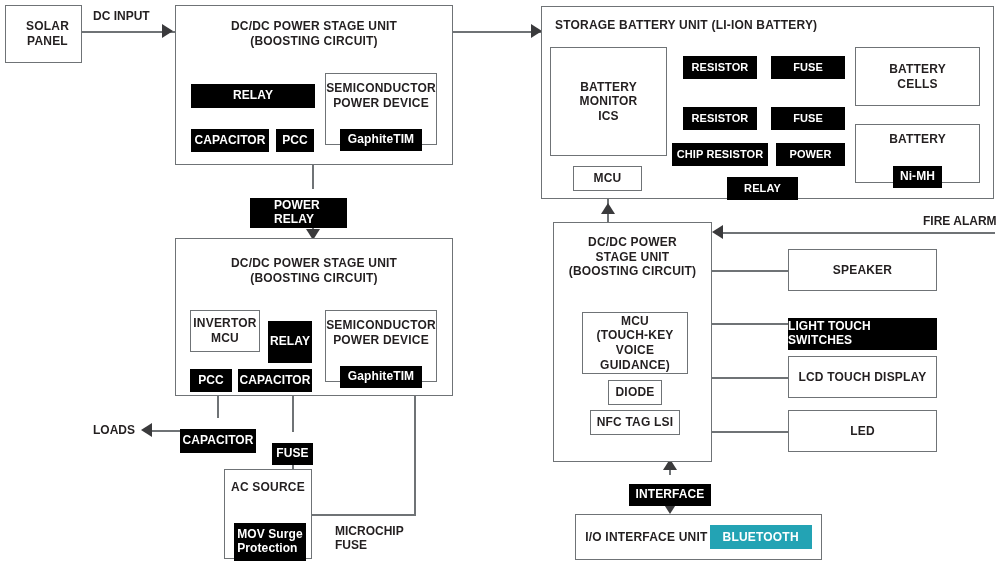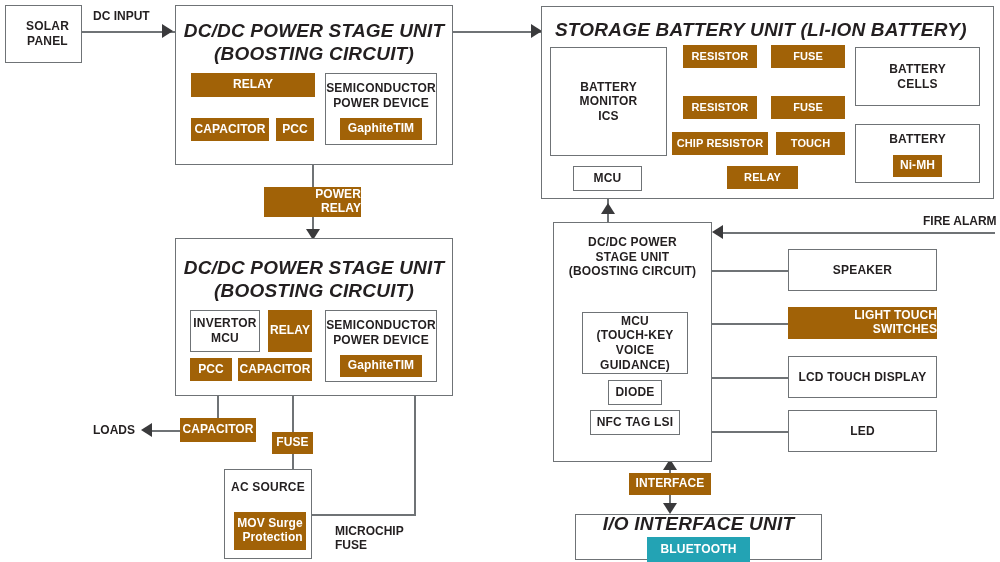--- a/index.html
+++ b/index.html
@@ -29,30 +29,31 @@
     justify-content: center;
     text-align: center;
     color: #231f20;
     font-weight: bold;
     letter-spacing: .2px;
     line-height: 1.22;
     z-index: 3;
   }
   .chip {
     position: absolute;
-    background: #a16207;
+    background: #000000;
     color: #ffffff;
     display: flex;
     align-items: center;
     justify-content: center;
-    text-align: right;
+    text-align: left;
     font-weight: bold;
     line-height: 1.15;
     letter-spacing: .1px;
     z-index: 4;
+    margin-top: 11px;
   }
   .lbl {
     position: absolute;
     color: #231f20;
     font-weight: bold;
     line-height: 1.2;
     white-space: pre-line;
     z-index: 5;
   }
   
@@ -75,21 +76,21 @@
     position: absolute;
     width: 0; height: 0;
     z-index: 2;
   }
   .arrow.right { border-top: 7px solid transparent; border-bottom: 7px solid transparent; border-left: 11px solid #3a3a3c; }
   .arrow.left  { border-top: 7px solid transparent; border-bottom: 7px solid transparent; border-right: 11px solid #3a3a3c; }
   .arrow.down  { border-left: 7px solid transparent; border-right: 7px solid transparent; border-top: 11px solid #3a3a3c; }
   .arrow.up    { border-left: 7px solid transparent; border-right: 7px solid transparent; border-bottom: 11px solid #3a3a3c; }
   .f11 { font-size: 11px; }
   .f12 { font-size: 12px; }
-  .f13 { font-size: 19px; font-style: italic; }
+  .f13 { font-size: 12px; }
 </style>
 </head>
 <body>
 
 <div id="stage">
 
   <div class="ln h" style="left:82px; top:31px; width:95px;"></div>
   <div class="arrow right" style="left:162px; top:24px;"></div>
 
   <div class="ln h" style="left:453px; top:31px; width:95px;"></div>
@@ -140,21 +141,21 @@
   </div>
   <div class="chip f12" style="left:191px; top:73px; width:124px; height:24px;">RELAY</div>
   <div class="chip f12" style="left:191px; top:118px; width:78px; height:23px;">CAPACITOR</div>
   <div class="chip f12" style="left:276px; top:118px; width:38px; height:23px;">PCC</div>
   <div class="box f12" style="left:325px; top:73px; width:112px; height:72px; justify-content:flex-start; padding-top:7px;">
     <span style="white-space:pre-line;">SEMICONDUCTOR
 POWER DEVICE</span>
   </div>
   <div class="chip f12" style="left:340px; top:118px; width:82px; height:22px;">GaphiteTIM</div>
 
-  <div class="chip f12" style="left:264px; top:187px; width:97px; height:30px;padding-left:24px;">POWER RELAY</div>
+  <div class="chip f12" style="left:250px; top:187px; width:97px; height:30px;padding-left:24px;">POWER RELAY</div>
 
   <div class="box" style="left:175px; top:238px; width:278px; height:158px; justify-content:flex-start; padding-top:17px;">
     <span class="f13" style="white-space:pre-line;">DC/DC POWER STAGE UNIT
 (BOOSTING CIRCUIT)</span>
   </div>
   <div class="box f12" style="left:190px; top:310px; width:70px; height:42px;">
     <span style="white-space:pre-line;">INVERTOR
 MCU</span>
   </div>
   <div class="chip f12" style="left:268px; top:310px; width:44px; height:42px;">RELAY</div>
@@ -188,21 +189,21 @@
   </div>
   <div class="box f12" style="left:573px; top:166px; width:69px; height:25px;">
     <span>MCU</span>
   </div>
 
   <div class="chip f11" style="left:683px; top:45px; width:74px; height:23px;">RESISTOR</div>
   <div class="chip f11" style="left:683px; top:96px; width:74px; height:23px;">RESISTOR</div>
   <div class="chip f11" style="left:771px; top:45px; width:74px; height:23px;">FUSE</div>
   <div class="chip f11" style="left:771px; top:96px; width:74px; height:23px;">FUSE</div>
   <div class="chip f11" style="left:672px; top:132px; width:96px; height:23px;">CHIP RESISTOR</div>
-  <div class="chip f11" style="left:776px; top:132px; width:69px; height:23px;">TOUCH</div>
+  <div class="chip f11" style="left:776px; top:132px; width:69px; height:23px;">POWER</div>
   <div class="chip f11" style="left:727px; top:166px; width:71px; height:23px;">RELAY</div>
 
   <div class="box f12" style="left:855px; top:47px; width:125px; height:59px;">
     <span style="white-space:pre-line;">BATTERY
 CELLS</span>
   </div>
   <div class="box f12" style="left:855px; top:124px; width:125px; height:59px; justify-content:flex-start; padding-top:7px;">
     <span>BATTERY</span>
   </div>
   <div class="chip f12" style="left:893px; top:155px; width:49px; height:22px;">Ni-MH</div>
@@ -232,18 +233,18 @@
   <div class="chip f12" style="left:788px; top:307px; width:149px; height:32px;">LIGHT TOUCH SWITCHES</div>
   <div class="box f12" style="left:788px; top:410px; width:149px; height:42px;">
     <span>LED</span>
   </div>
   <div class="box f12" style="left:788px; top:356px; width:149px; height:42px;">
     <span>LCD TOUCH DISPLAY</span>
   </div>
 
   <div class="chip f12" style="left:629px; top:473px; width:82px; height:22px;">INTERFACE</div>
 
-  <div class="box" style="left:575px; top:514px; width:247px; height:46px; flex-direction:column; gap:2px;">
+  <div class="box" style="left:575px; top:514px; width:247px; height:46px; flex-direction:row; gap:2px;">
     <span class="f13">I/O INTERFACE UNIT</span>
     <span class="f12" style="background:#23a3b4; color:#fff; padding:5px 13px; display:inline-block;">BLUETOOTH</span>
   </div>
 
 </div>
 
 </body></html>

